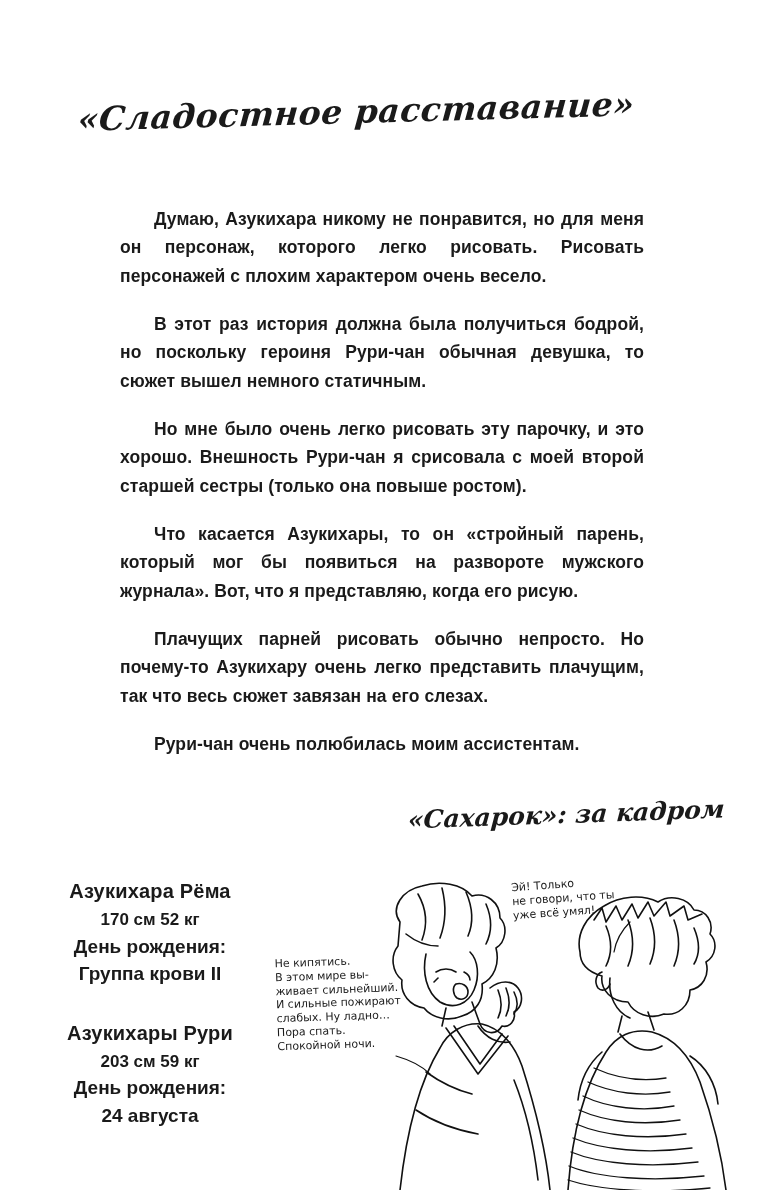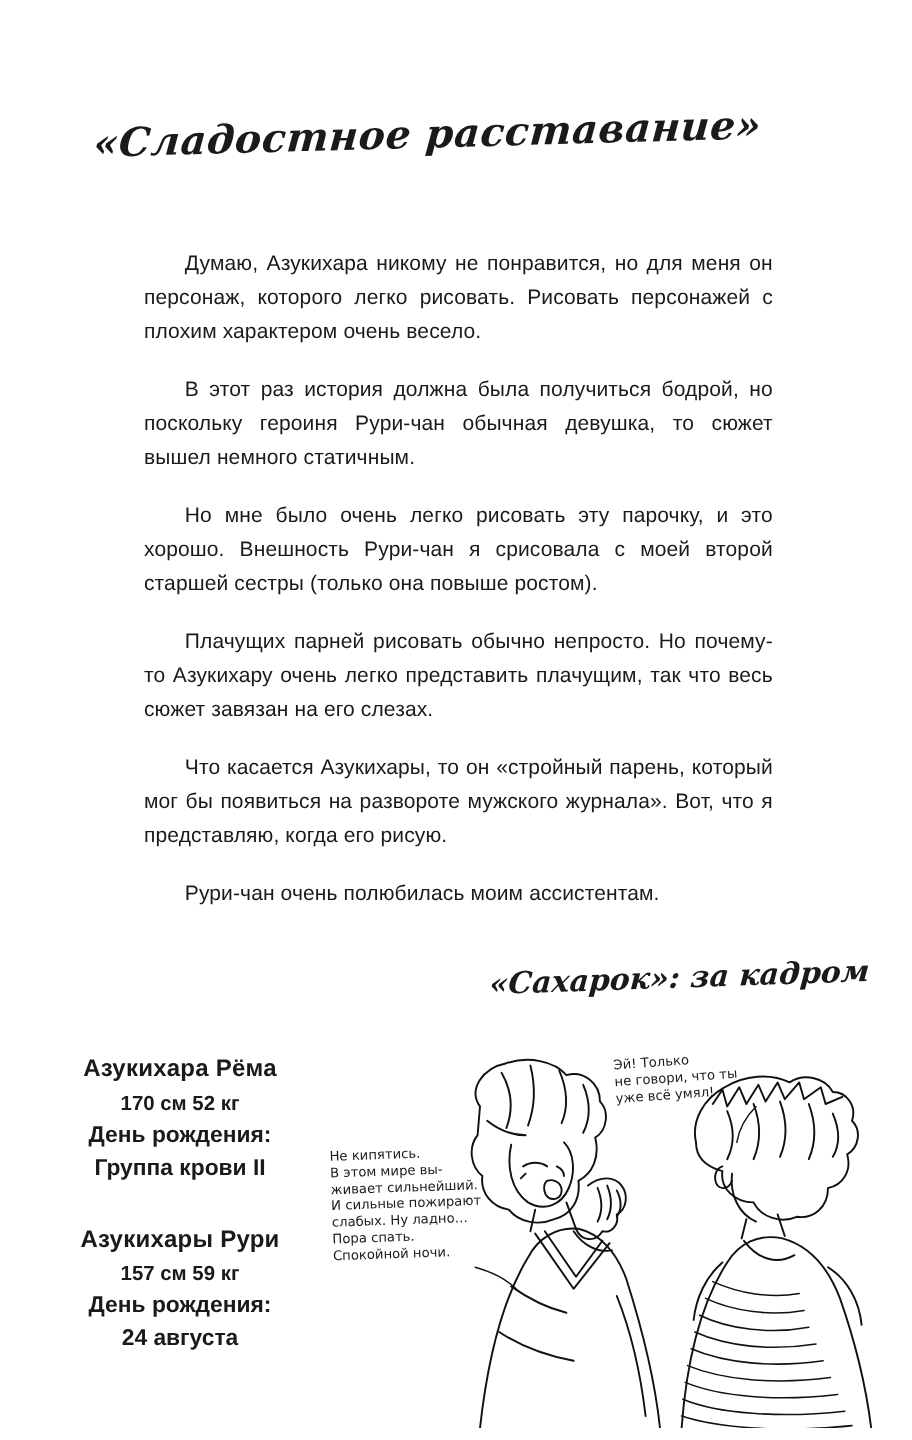--- a/index.html
+++ b/index.html
@@ -36,21 +36,21 @@
     left: 120px;
     top: 205px;
     width: 524px;
   }
   .afterword p {
     margin: 0 0 20px 0;
     font-size: 17.5px;
     line-height: 1.62;
     text-align: justify;
     text-indent: 34px;
-    font-weight: 400;
+    font-weight: 700;
     letter-spacing: 0.1px;
   }
   .afterword p.last {
     margin-bottom: 12px;
     text-align: left;
   }
 
   
   .section-title {
     position: absolute;
@@ -127,37 +127,37 @@
 </style>
 </head>
 <body>
 
 <div class="page-title">«Сладостное расставание»</div>
 
 <div class="afterword">
   <p>Думаю, Азукихара никому не понравится, но для меня он персонаж, которого легко рисовать. Рисовать персонажей с плохим характером очень весело.</p>
   <p>В этот раз история должна была получиться бодрой, но поскольку героиня Рури-чан обычная девушка, то сюжет вышел немного статичным.</p>
   <p>Но мне было очень легко рисовать эту парочку, и это хорошо. Внешность Рури-чан я срисовала с моей второй старшей сестры (только она повыше ростом).</p>
+  <p>Что касается Азукихары, то он «стройный парень, который мог бы появиться на развороте мужского журнала». Вот, что я представляю, когда его рисую.</p>
   <p>Плачущих парней рисовать обычно непросто. Но почему-то Азукихару очень легко представить плачущим, так что весь сюжет завязан на его слезах.</p>
-  <p>Что касается Азукихары, то он «стройный парень, который мог бы появиться на развороте мужского журнала». Вот, что я представляю, когда его рисую.</p>
   <p class="last">Рури-чан очень полюбилась моим ассистентам.</p>
 </div>
 
 <div class="section-title">«Сахарок»: за кадром</div>
 
 <div class="profiles">
   <div class="profile">
     <div class="name">Азукихара Рёма</div>
     <div class="stat">170 см 52 кг</div>
     <div class="stat small">День рождения:</div>
     <div class="stat small">Группа крови II</div>
   </div>
   <div class="profile">
     <div class="name">Азукихары Рури</div>
-    <div class="stat">157 см 59 кг</div>
+    <div class="stat">203 см 59 кг</div>
     <div class="stat small">День рождения:</div>
     <div class="stat small">24 августа</div>
   </div>
 </div>
 
 <div class="illustration">
   <svg width="500" height="330" viewBox="0 0 500 330">
     <g fill="none" stroke="#111" stroke-width="1.6" stroke-linecap="round" stroke-linejoin="round">
 
       <path d="M150 62 C140 48 152 30 172 26 C190 20 212 24 222 36 C236 32 250 42 250 58

